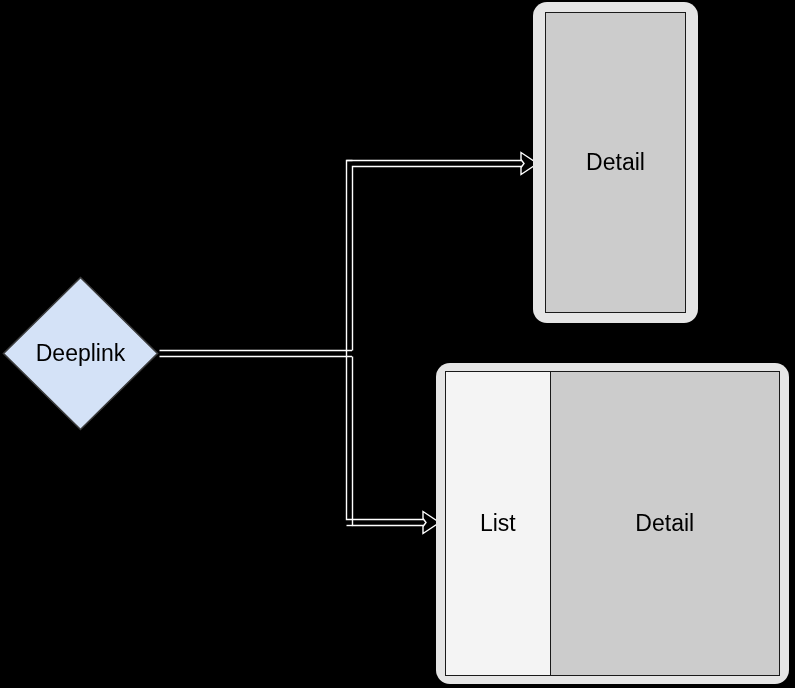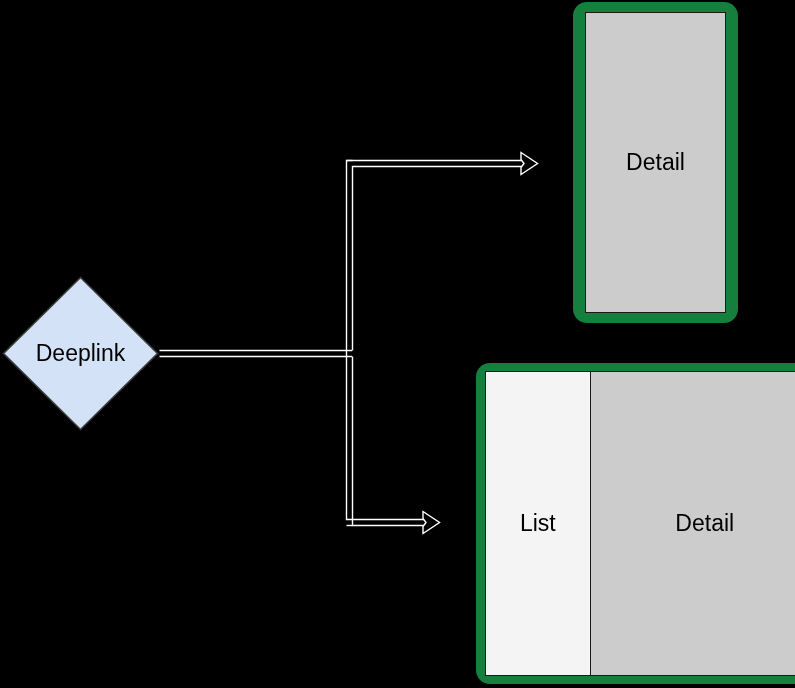--- a/index.html
+++ b/index.html
@@ -57,24 +57,23 @@
     color: #000000;
     font-size: 23px;
     line-height: 1.18;
     text-align: center;
     letter-spacing: 0px;
   }
 
   
   .device-frame {
     position: absolute;
-    background: #15803d;
+    background: #e5e5e5;
     border-radius: 14px;
     box-sizing: border-box;
-    margin-left: 40px;
   }
   .phone-frame {
     left: 533px;
     top: 2px;
     width: 165px;
     height: 321px;
     padding: 10px 12px 10px 12px;
   }
   .tablet-frame {
     left: 436px;

